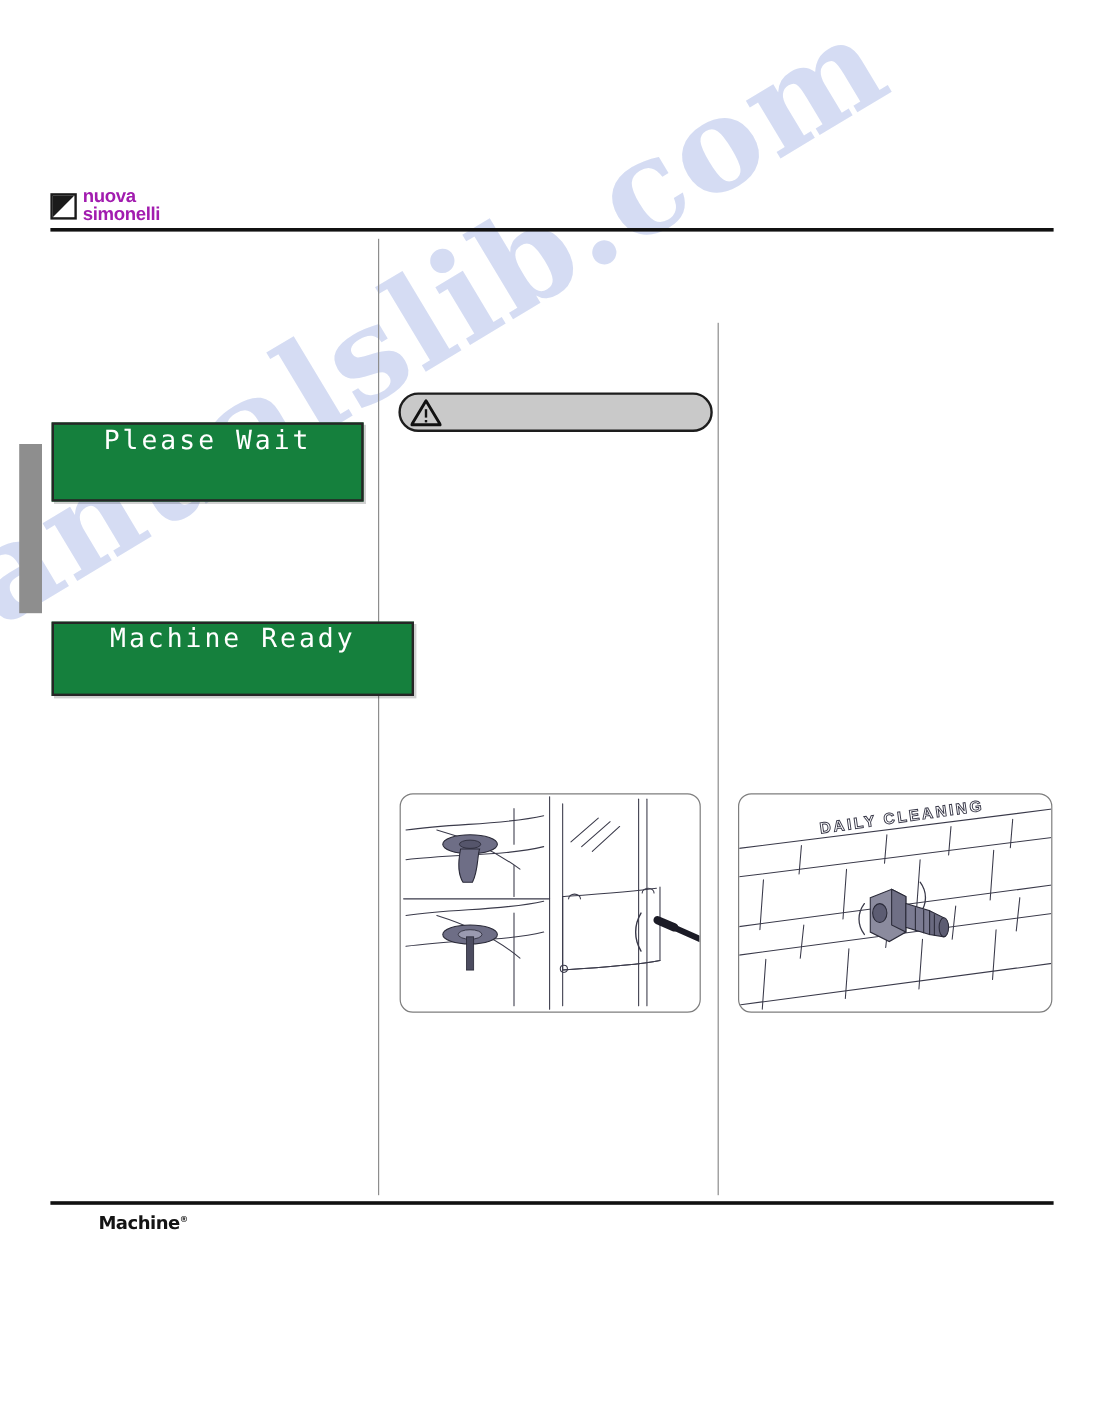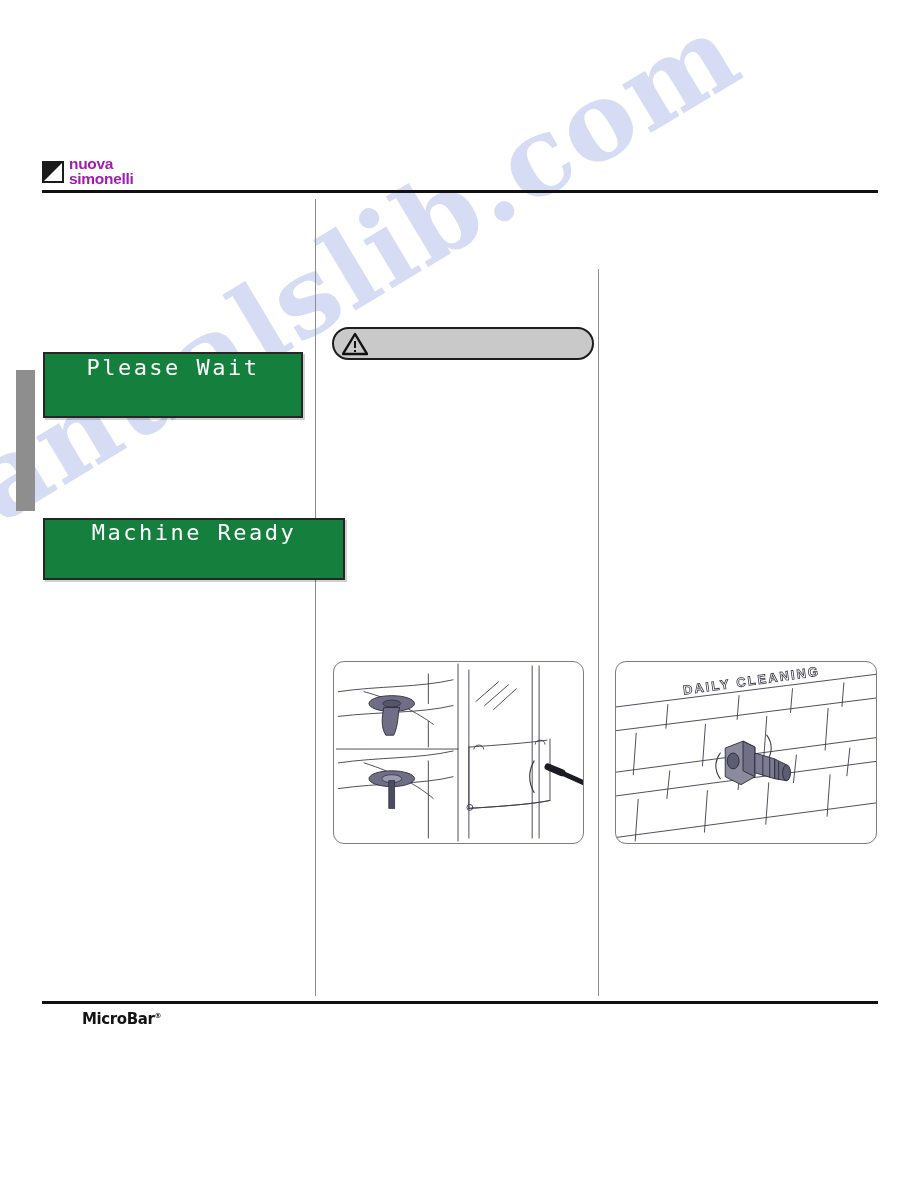--- a/index.html
+++ b/index.html
@@ -337,16 +337,16 @@
         <line x1="148" y1="95" x2="148" y2="115"></line>
         <line x1="155" y1="97" x2="155" y2="117"></line>
         <line x1="164" y1="101" x2="164" y2="119"></line>
         <ellipse cx="118" cy="100" rx="6" ry="8" fill="#5c5c72"></ellipse>
       </g>
     </svg>
   </div>
 
   <div id="footer-rule"></div>
   <div id="footer-logo">
-    <span>MicroBar</span><span class="tm">®</span>
+    <span>Machine</span><span class="tm">®</span>
   </div>
 
 </div>
 
 </body></html>

